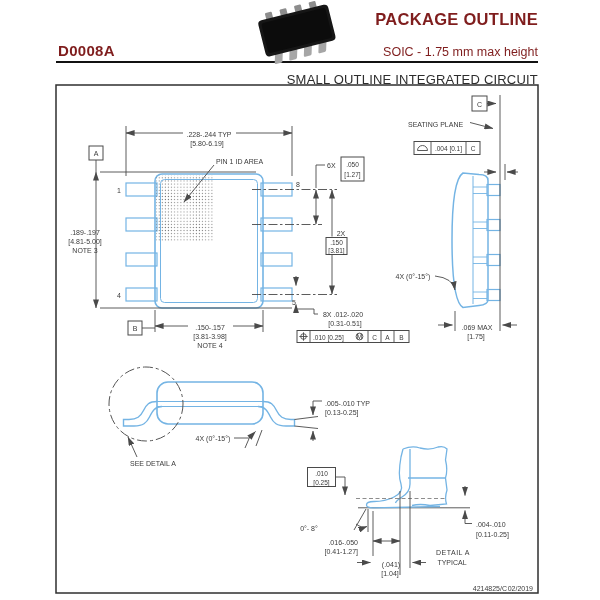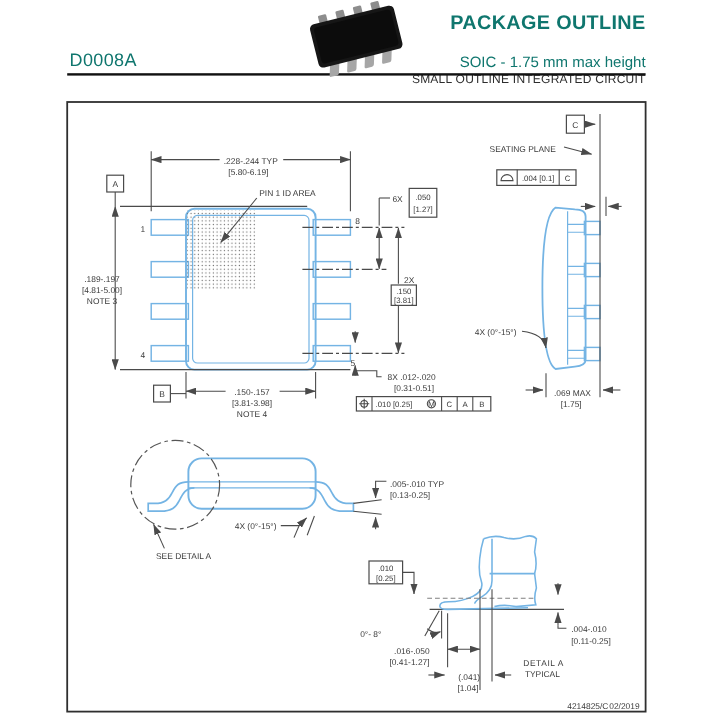--- a/index.html
+++ b/index.html
@@ -1,22 +1,22 @@
 <!DOCTYPE html>
 <html><head>
 <meta charset="utf-8">
 <style>
   html,body{margin:0;padding:0;background:#fff;}
   #page{position:relative;width:600px;height:600px;background:#ffffff;overflow:hidden;
         font-family:"Liberation Sans",sans-serif;}
-  .hdr{position:absolute;color:#0f766e;}
-  #part-number{left:58px;top:42px;font-size:15px;font-weight:normal;letter-spacing:.3px;text-align:right;}
+  .hdr{position:absolute;color:#7f1d1d;}
+  #part-number{left:58px;top:42px;font-size:15px;font-weight:bold;letter-spacing:.3px;text-align:right;}
   #pkg-title{right:62px;top:10px;font-size:16.5px;font-weight:bold;letter-spacing:.3px;}
   #pkg-subtitle{right:62px;top:45px;font-size:12.5px;font-weight:normal;}
-  #pkg-category{right:62px;top:61px;font-size:10px;letter-spacing:.2px;color:#2d2d2d;text-align:center;}
+  #pkg-category{right:62px;top:72px;font-size:13px;letter-spacing:.2px;color:#2d2d2d;text-align:center;}
   #hdr-rule{position:absolute;left:56px;top:61px;width:482px;height:2px;background:#111;}
   svg{position:absolute;left:0;top:0;}
   text{fill:#3a3a3a;font-size:7px;font-family:"Liberation Sans",sans-serif;}
   .dim{stroke:#4a4a4a;stroke-width:0.9;fill:none;}
   .blue{stroke:#74b4e4;fill:none;}
   .box{stroke:#4a4a4a;stroke-width:1;fill:none;}
   .s65{font-size:6.5px;}
 </style>
 </head>
 <body>

